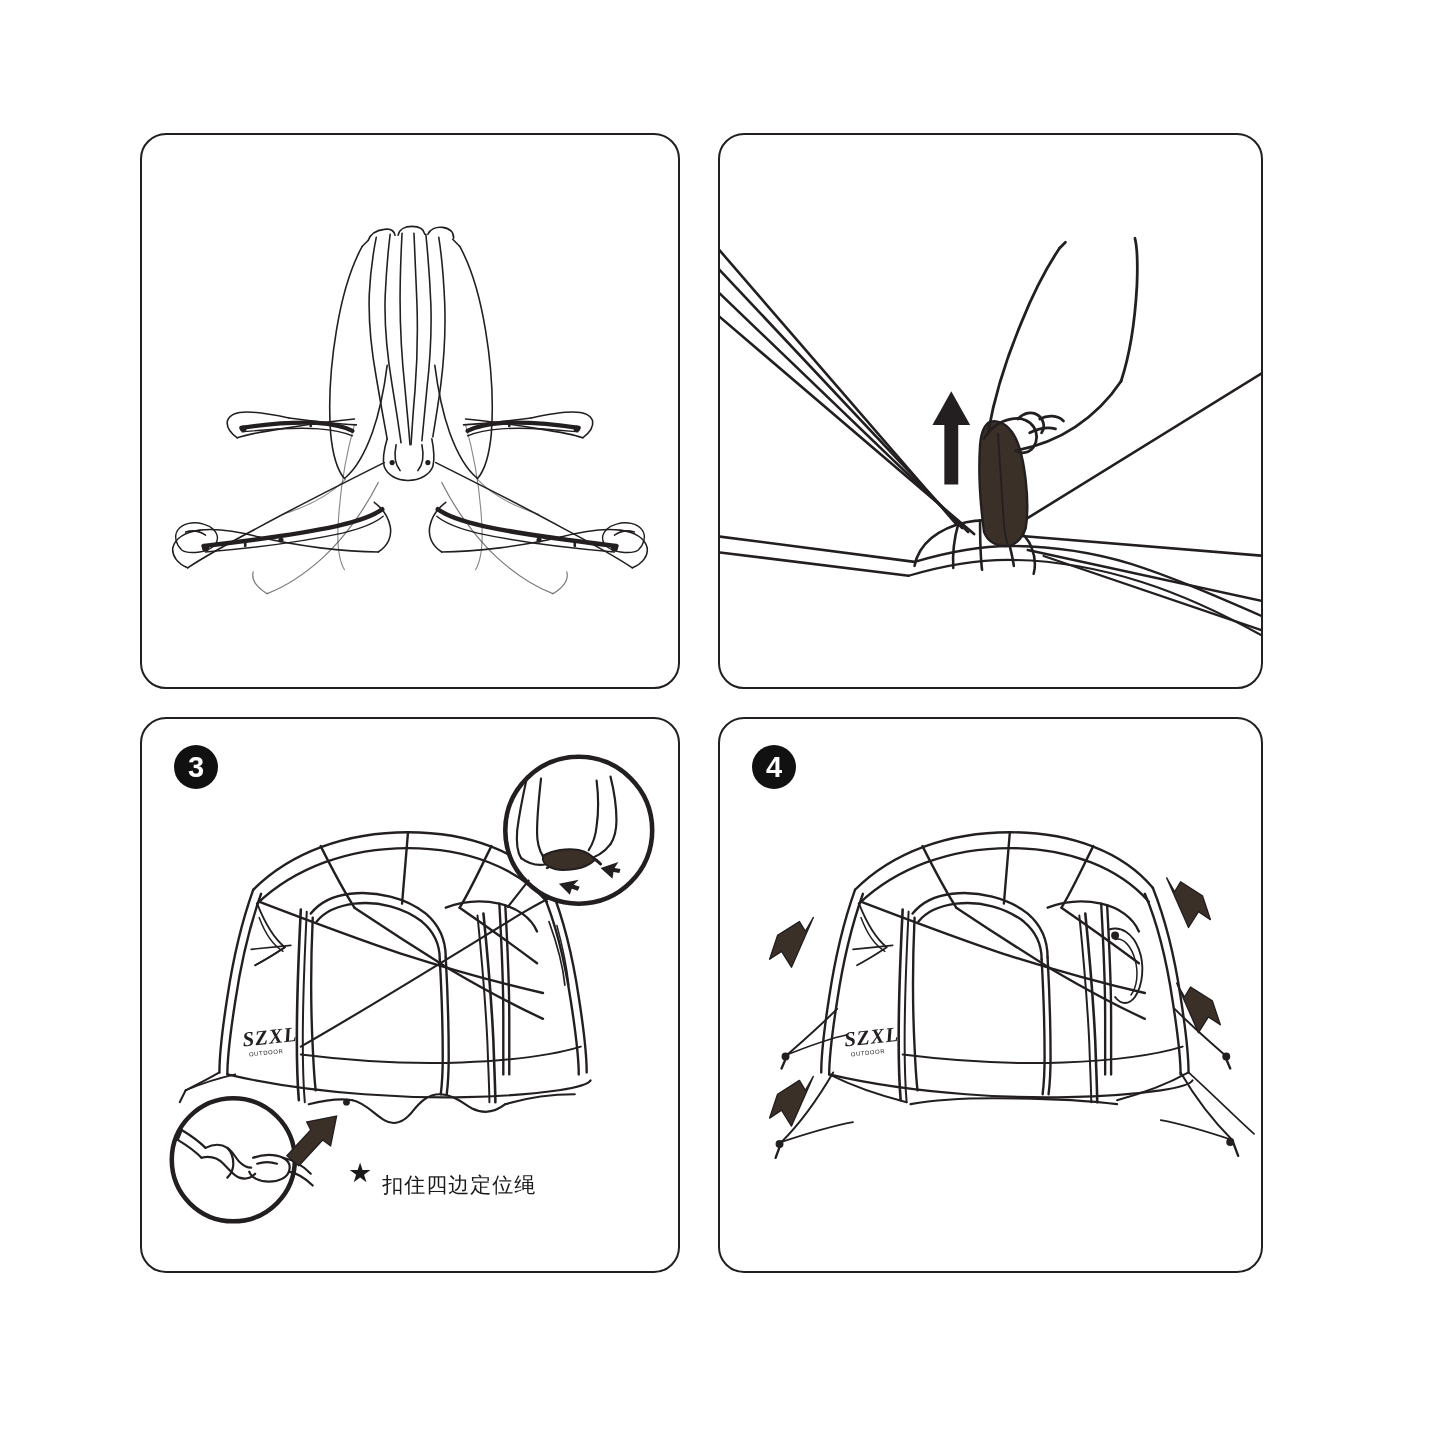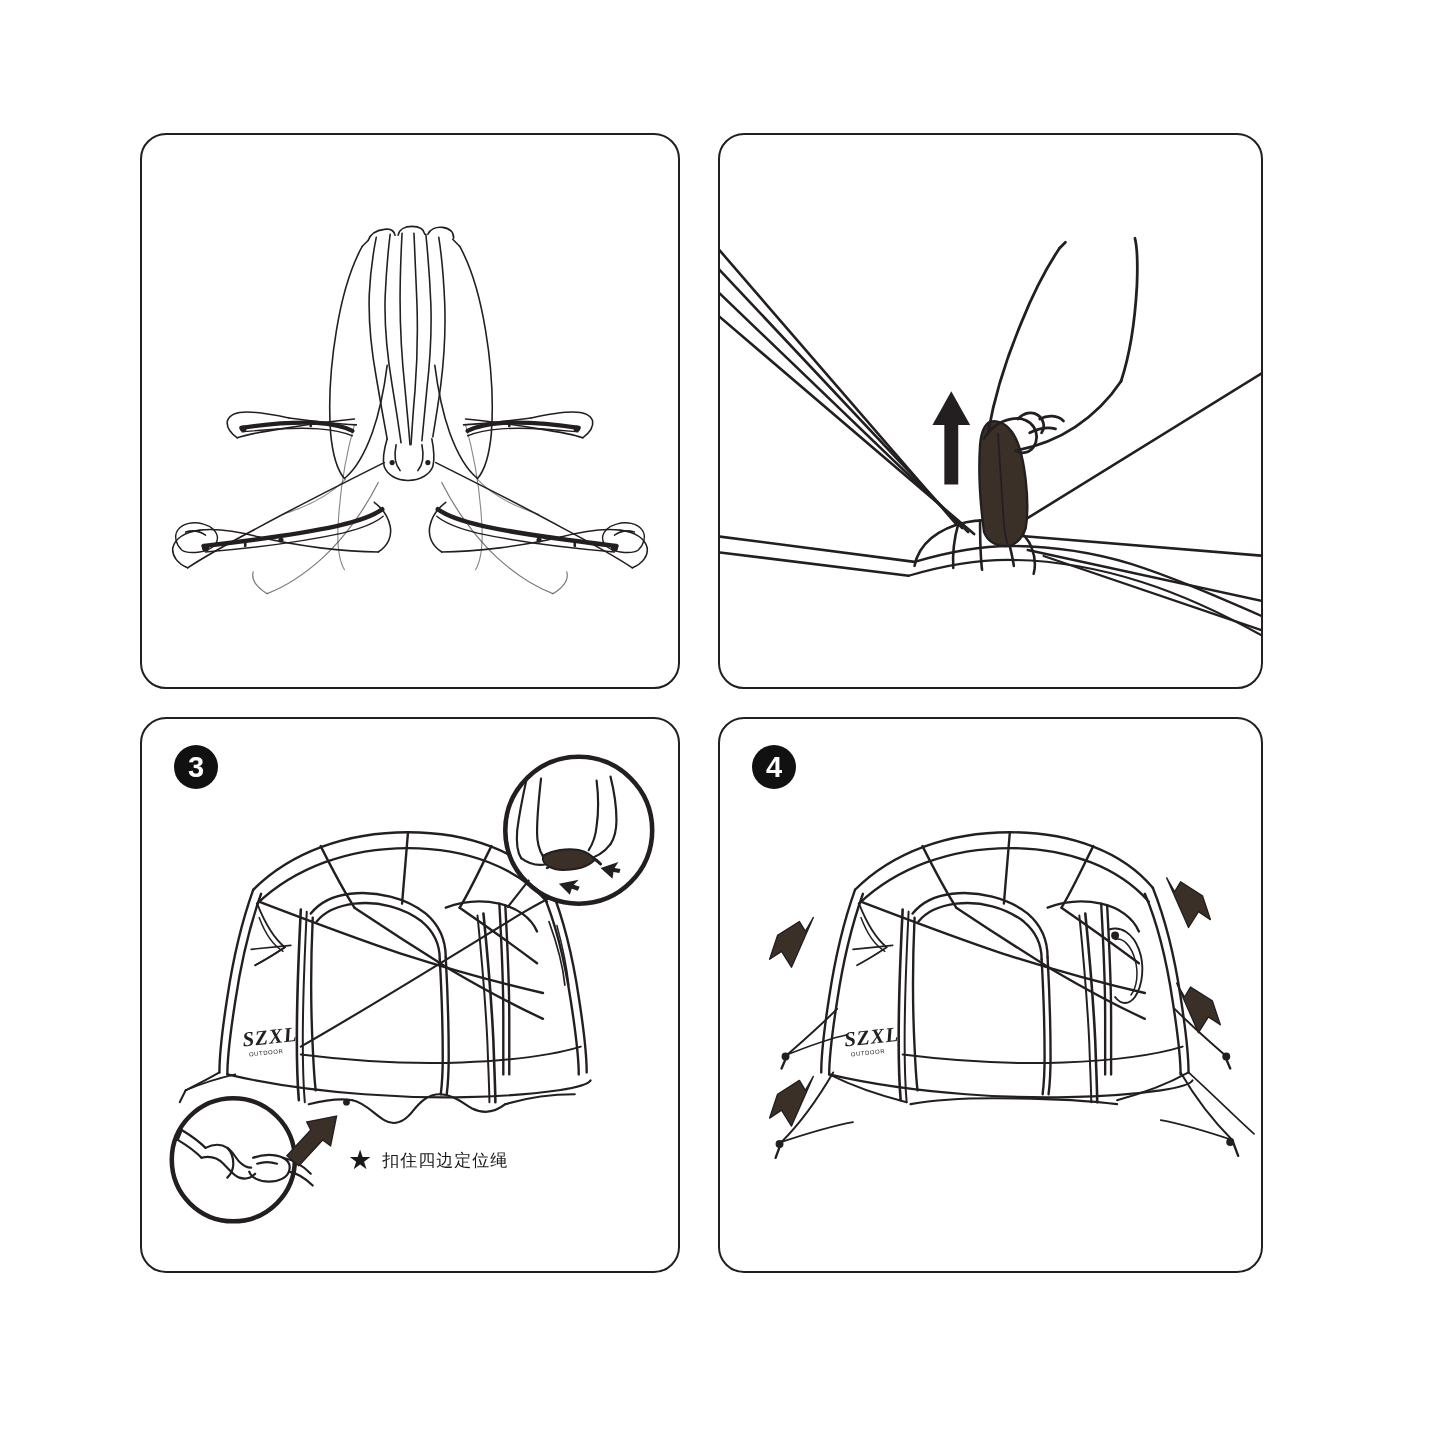--- a/index.html
+++ b/index.html
@@ -74,25 +74,26 @@
     z-index: 5;
     left: 206px;
     top: 428px;
   }
   .caption .star {
     font-size: 27px;
     color: #1a1a1a;
     line-height: 1;
   }
   .caption .caption-text {
-    font-size: 17px;
+    font-size: 21px;
     color: #1a1a1a;
     font-family: "DejaVu Sans", sans-serif;
     letter-spacing: 1px;
     white-space: nowrap;
+    margin-top: 24px;
   }
 </style>
 </head>
 <body>
 
 <div id="sheet">
   <div class="grid">
 
     <div class="panel" id="panel-1">
       <svg class="panel-art" viewBox="0 0 540 556">

